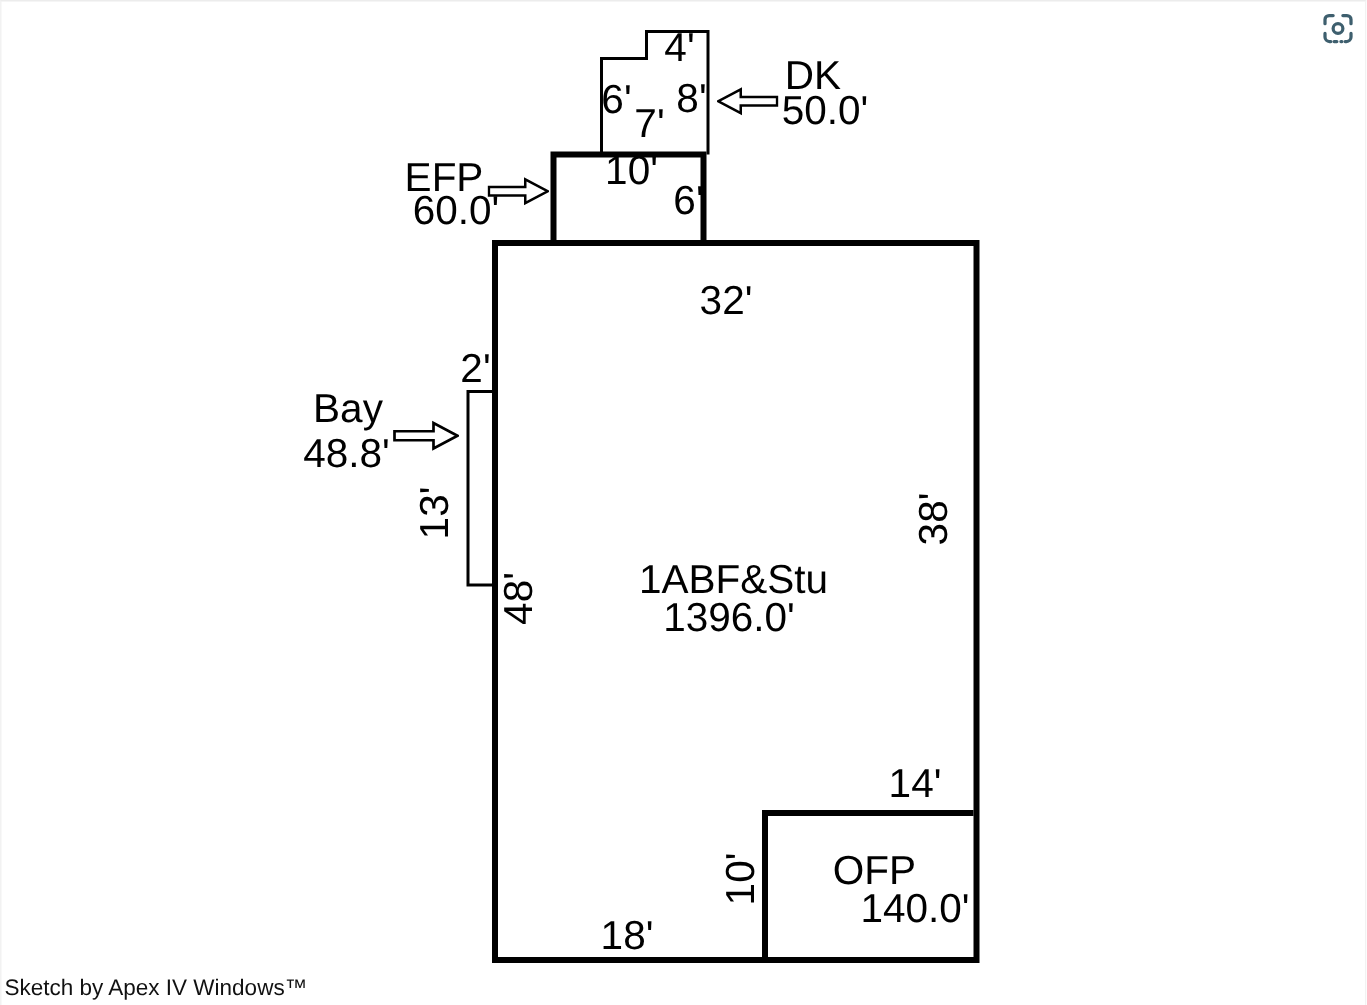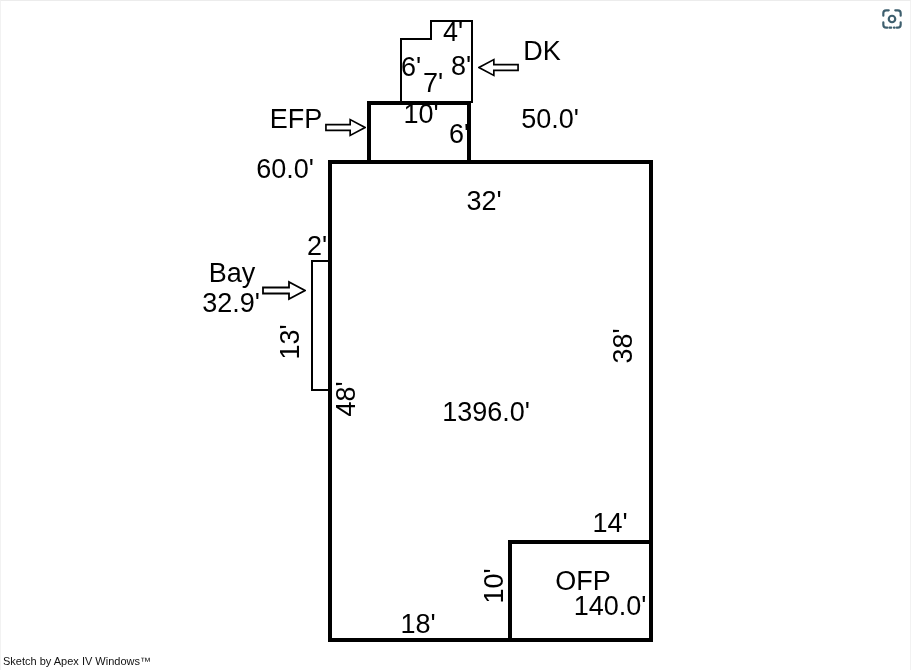--- a/index.html
+++ b/index.html
@@ -19,21 +19,21 @@
   .bay-outline  { left:310px; top:259px; width:19px;  height:131px; border:2px solid #000; }
   .overlay-svg  { position:absolute; left:0; top:0; }
   
   .lbl {
     position:absolute; font-size:27px; line-height:1; white-space:nowrap;
     transform:translate(-50%,-50%); letter-spacing:0;
   }
   .v { transform:translate(-50%,-50%) rotate(-90deg); }
   .arrow { position:absolute; }
   .watermark {
-    position:absolute; left:2px; bottom:3px; font-size:11px; letter-spacing:0; color:#111;
+    position:absolute; left:2px; bottom:3px; font-size:15px; letter-spacing:0; color:#111;
   }
   .lens-btn {
     position:absolute; left:874px; top:1px; width:34px; height:34px;
     border-radius:50%; background:#fff; display:flex; align-items:center; justify-content:center;
     cursor:pointer;
   }
 </style>
 </head>
 <body>
 
@@ -56,36 +56,37 @@
   </svg>
   <svg class="arrow" style="left:261px; top:279px;" width="44" height="21" viewBox="0 0 44 20">
     <path d="M1 7 H27 V1.5 L43 10 L27 18.5 V13 H1 Z" fill="#fff" stroke="#000" stroke-width="1.8"></path>
   </svg>
 
   <span class="lbl" style="left:452px; top:31px;">4'</span>
   <span class="lbl" style="left:410px; top:66px;">6'</span>
   <span class="lbl" style="left:432px; top:82px;">7'</span>
   <span class="lbl" style="left:460px; top:65px;">8'</span>
   <span class="lbl" style="left:541px; top:50px;">DK</span>
-  <span class="lbl" style="left:549px; top:73px;margin-top:45px;">50.0'</span>
+  <span class="lbl" style="left:549px; top:73px;">50.0'</span>
 
   <span class="lbl" style="left:295px; top:118px;">EFP</span>
-  <span class="lbl" style="left:284px; top:140px;margin-top:28px;">60.0'</span>
+  <span class="lbl" style="left:303px; top:140px;">60.0'</span>
   <span class="lbl" style="left:420px; top:113px;">10'</span>
   <span class="lbl" style="left:458px; top:133px;">6'</span>
 
   <span class="lbl" style="left:231px; top:272px;">Bay</span>
-  <span class="lbl" style="left:230px; top:302px;">32.9'</span>
+  <span class="lbl" style="left:230px; top:302px;">48.8'</span>
   <span class="lbl" style="left:316px; top:245px;">2'</span>
   <span class="lbl v" style="left:289px; top:341px;">13'</span>
 
   <span class="lbl" style="left:483px; top:177px;margin-top:23px;">32'</span>
   <span class="lbl v" style="left:622px; top:345px;">38'</span>
   <span class="lbl v" style="left:345px; top:398px;">48'</span>
   <span class="lbl" style="left:417px; top:623px;">18'</span>
+  <span class="lbl" style="left:488px; top:386px;">1ABF&amp;Stu</span>
   <span class="lbl" style="left:485px; top:411px;">1396.0'</span>
 
   <span class="lbl" style="left:577px; top:522px;margin-left:32px;">14'</span>
   <span class="lbl v" style="left:493px; top:585px;">10'</span>
   <span class="lbl" style="left:582px; top:580px;">OFP</span>
   <span class="lbl" style="left:581px; top:605px;margin-left:28px;">140.0'</span>
 
   <div class="lens-btn">
     <svg width="26" height="26" viewBox="0 0 24 24" fill="none" stroke="#3e5f6e" stroke-width="2" stroke-linecap="round">
       <path d="M4 9 V6.5 A2.5 2.5 0 0 1 6.5 4 H9"></path>

